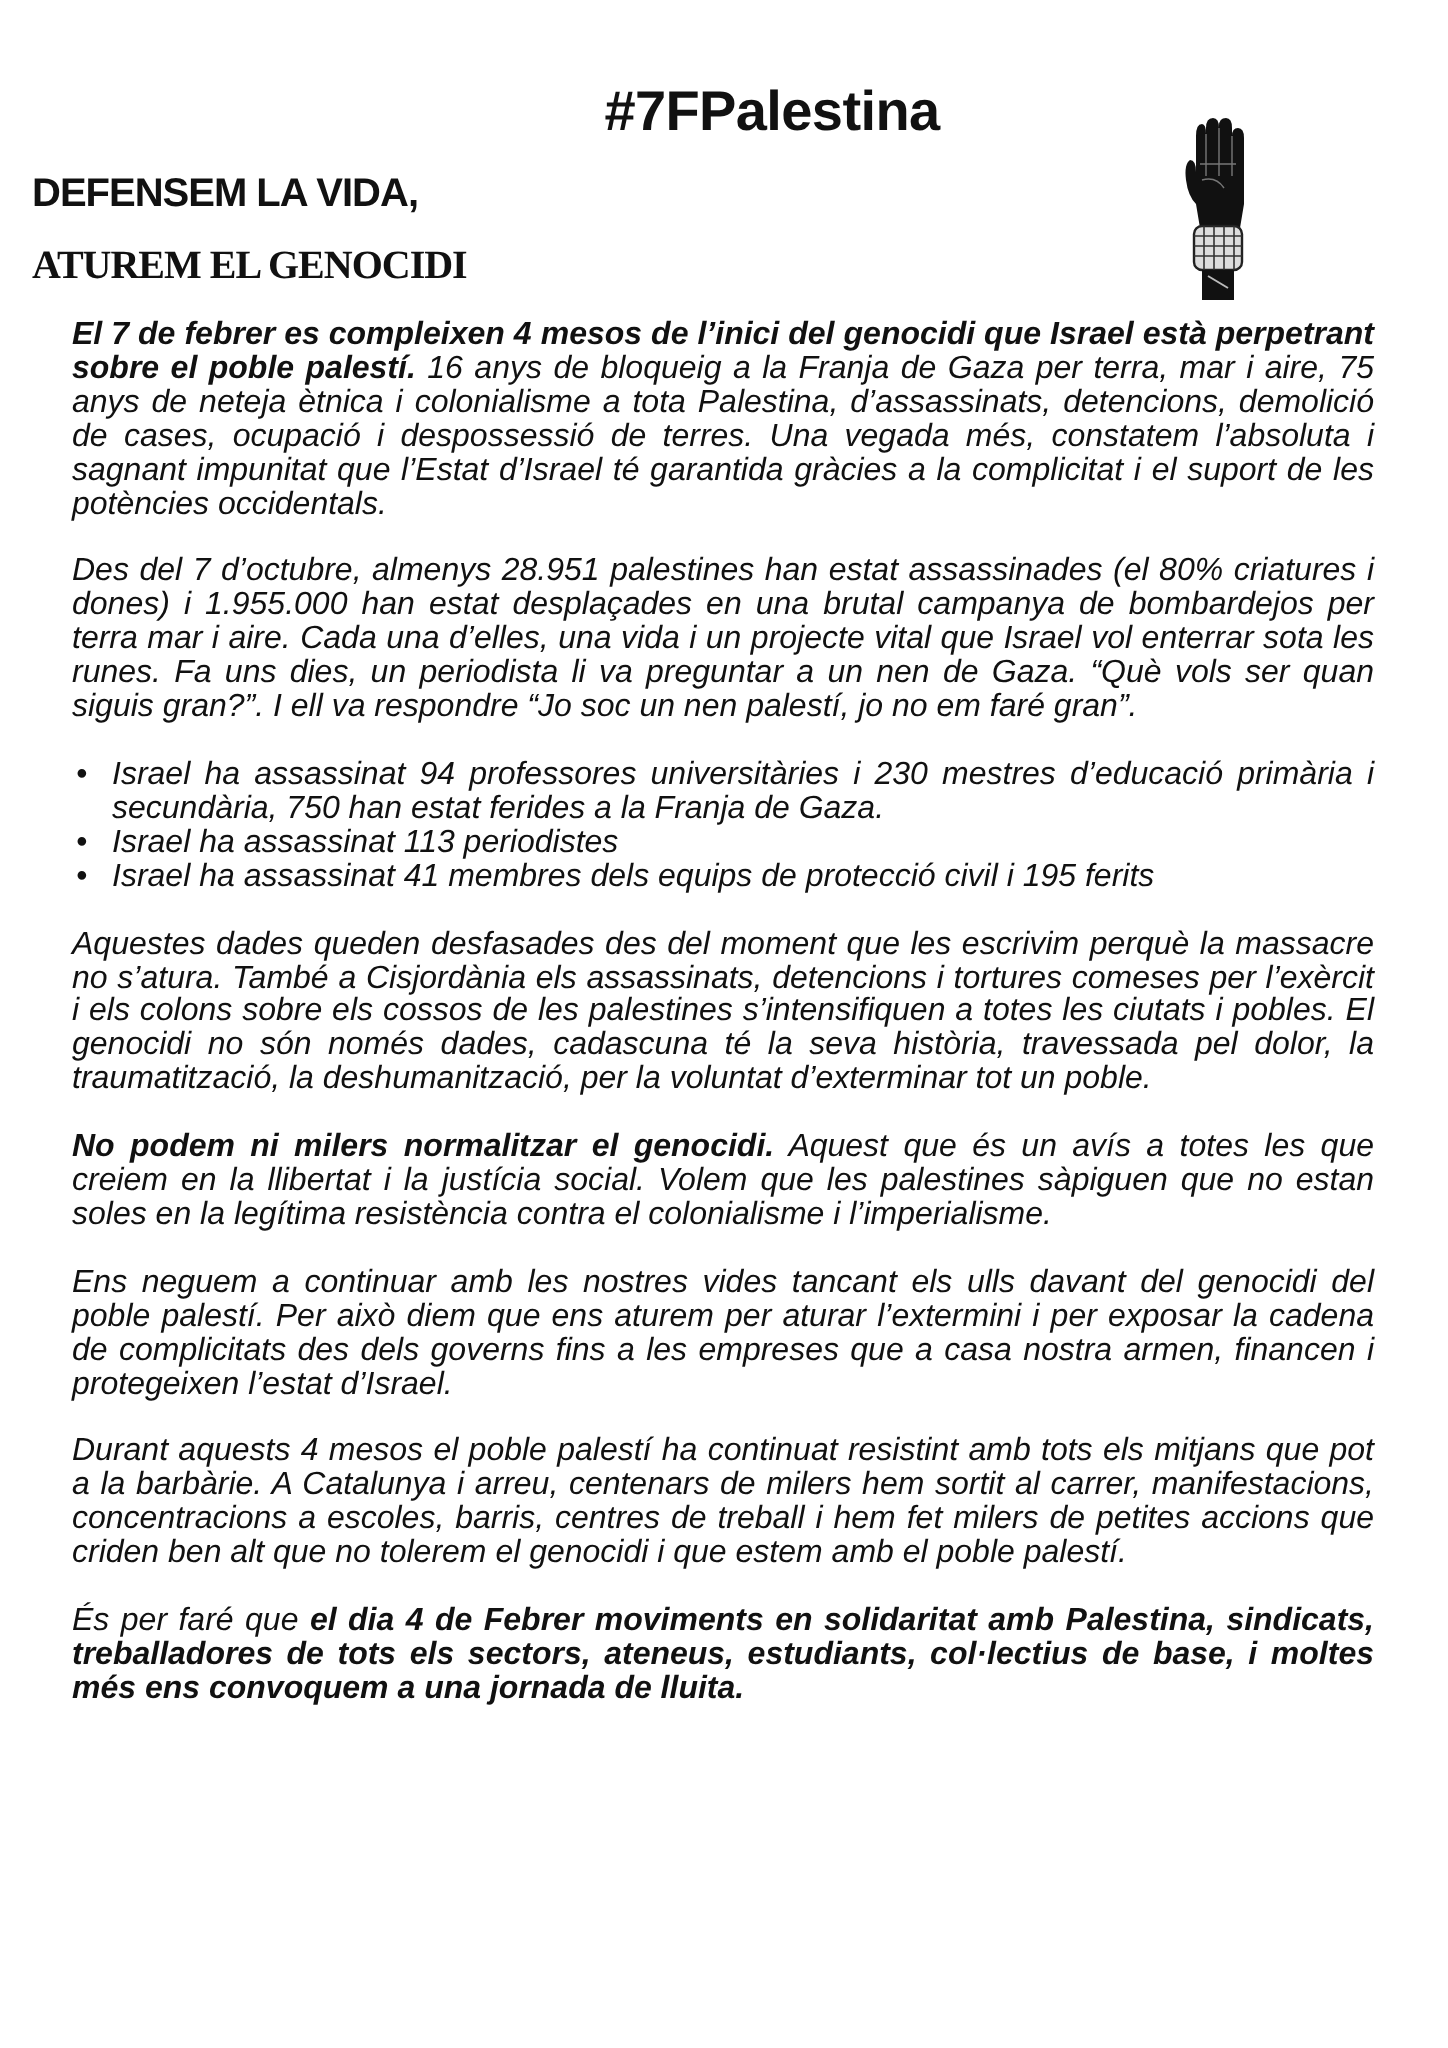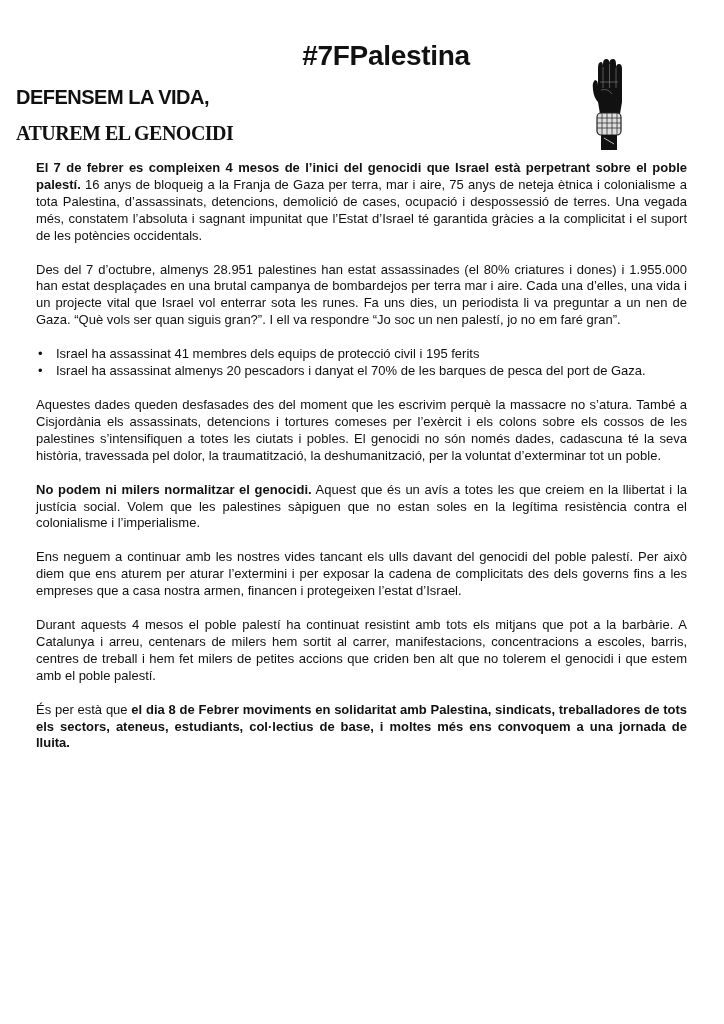--- a/index.html
+++ b/index.html
@@ -3,21 +3,21 @@
 <meta charset="utf-8">
 <style>
   html, body { margin:0; padding:0; background:#ffffff; }
   body { width:724px; height:1024px; position:relative; overflow:hidden; color:#111; font-family:"Liberation Sans", sans-serif; }
   .header { position:absolute; left:0; top:40px; width:724px; height:120px; }
   .hashtag { position:absolute; left:0; width:724px; top:0; text-align:center; font-weight:bold; font-size:28px; letter-spacing:-0.3px;margin-left:24px; }
   .title { position:absolute; left:16px; width:724px; font-weight:bold; font-size:20px; letter-spacing:-0.5px; line-height:34px; }
   .title.l1 { top:40px; }
   .title.l2 { top:76px;font-family:Liberation Serif, serif; }
   .hand { position:absolute; left:592px; top:18px; width:32px; height:92px; }
-  .content { position:absolute; left:36px; top:160px; width:651px; font-size:13px; line-height:16.9px; text-align:justify; }
+  .content { position:absolute; left:36px; top:160px; width:651px; font-size:16px; line-height:16.9px; text-align:justify;font-style:italic; }
   .content p { margin:0 0 17px 0; }
   .content b { font-weight:bold; }
   ul.facts { margin:0 0 17px 0; padding:0 0 0 12px; list-style:none; }
   ul.facts li { position:relative; padding-left:8px; }
   ul.facts li::before { content:"•"; position:absolute; left:-10px; top:0; }
 </style>
 </head>
 <body>
 
 <div class="header">
@@ -34,21 +34,22 @@
 
     <rect x="9" y="77" width="16" height="15" fill="#111"></rect>
     <path d="M12 80 L22 86" stroke="#bbb" stroke-width="1"></path>
   </svg>
 </div>
 
 <div class="content">
   <p><b>El 7 de febrer es compleixen 4 mesos de l’inici del genocidi que Israel està perpetrant sobre el poble palestí.</b><span> 16 anys de bloqueig a la Franja de Gaza per terra, mar i aire, 75 anys de neteja ètnica i colonialisme a tota Palestina, d’assassinats, detencions, demolició de cases, ocupació i despossessió de terres. Una vegada més, constatem l’absoluta i sagnant impunitat que l’Estat d’Israel té garantida gràcies a la complicitat i el suport de les potències occidentals.</span></p>
   <p>Des del 7 d’octubre, almenys 28.951 palestines han estat assassinades (el 80% criatures i dones) i 1.955.000 han estat desplaçades en una brutal campanya de bombardejos per terra mar i aire. Cada una d’elles, una vida i un projecte vital que Israel vol enterrar sota les runes. Fa uns dies, un periodista li va preguntar a un nen de Gaza. “Què vols ser quan siguis gran?”. I ell va respondre “Jo soc un nen palestí, jo no em faré gran”.</p>
   <ul class="facts">
+    <li>Israel ha assassinat 94 professores universitàries i 230 mestres d’educació primària i secundària, 750 han estat ferides a la Franja de Gaza.</li>
+    <li>Israel ha assassinat 113 periodistes</li>
     <li>Israel ha assassinat 41 membres dels equips de protecció civil i 195 ferits</li>
-    <li>Israel ha assassinat almenys 20 pescadors i danyat el 70% de les barques de pesca del port de Gaza.</li>
   </ul>
   <p>Aquestes dades queden desfasades des del moment que les escrivim perquè la massacre no s’atura. També a Cisjordània els assassinats, detencions i tortures comeses per l’exèrcit i els colons sobre els cossos de les palestines s’intensifiquen a totes les ciutats i pobles. El genocidi no són només dades, cadascuna té la seva història, travessada pel dolor, la traumatització, la deshumanització,  per la voluntat d’exterminar  tot un poble.</p>
   <p><b>No podem ni milers normalitzar el genocidi.</b><span> Aquest que és un avís a totes les que creiem en la llibertat i la justícia social. Volem que les palestines sàpiguen que no estan soles en la legítima resistència  contra el colonialisme i l’imperialisme.</span></p>
   <p>Ens neguem a continuar amb les nostres vides tancant els ulls davant del genocidi del poble palestí. Per això diem que ens aturem per aturar l’extermini i per exposar la cadena de complicitats des dels governs fins a les empreses que a casa nostra armen, financen i protegeixen l’estat d’Israel.</p>
   <p>Durant aquests 4 mesos el poble palestí ha continuat resistint amb tots els mitjans que pot a la barbàrie. A Catalunya i arreu, centenars de milers hem sortit al carrer, manifestacions, concentracions a escoles, barris, centres de treball i hem fet milers de petites accions que criden ben alt que no tolerem el genocidi i que estem amb el poble palestí.</p>
-  <p><span>És per està que </span><b>el dia 8 de Febrer moviments en solidaritat amb Palestina, sindicats, treballadores de tots els sectors, ateneus, estudiants, col·lectius de base,  i moltes més ens convoquem a una jornada de lluita.</b></p>
+  <p><span>És per faré que </span><b>el dia 4 de Febrer moviments en solidaritat amb Palestina, sindicats, treballadores de tots els sectors, ateneus, estudiants, col·lectius de base,  i moltes més ens convoquem a una jornada de lluita.</b></p>
 </div>
 
 </body></html>

